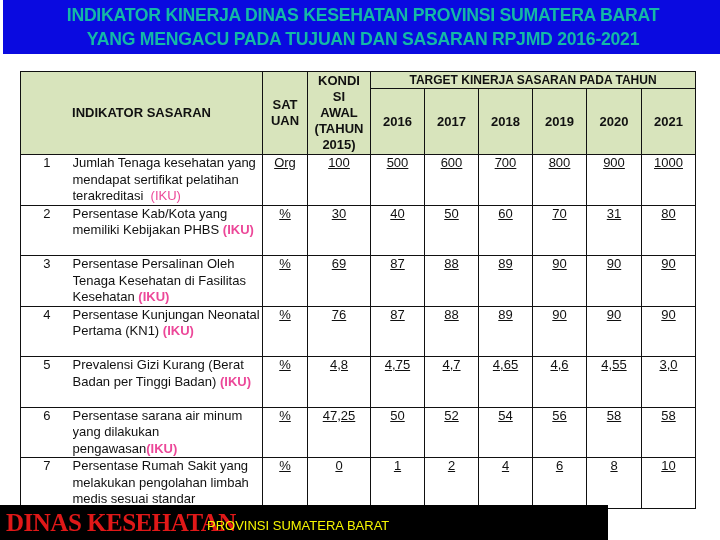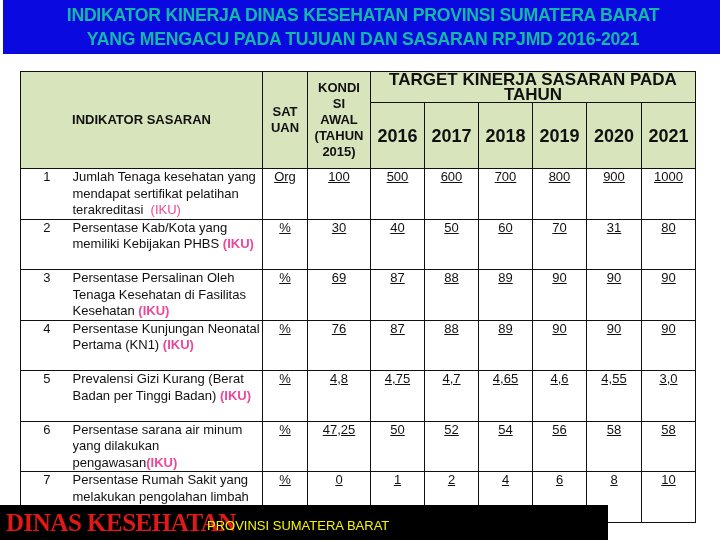--- a/index.html
+++ b/index.html
@@ -3,21 +3,21 @@
 <meta charset="utf-8">
 <style>
   html, body { margin:0; padding:0; }
   body { width:720px; height:540px; position:relative; overflow:hidden; background:#ffffff; font-family:"Liberation Sans", sans-serif; }
   .title-bar { position:absolute; left:3px; top:0; width:720px; height:54px; background:#0a0ae0; color:#14b8a6; text-align:center; }
   .title-line { font-weight:bold; font-size:19px; line-height:24px; letter-spacing:-0.3px; transform:scaleX(0.93); transform-origin:center; white-space:nowrap; }
   .title-line.l1 { padding-top:3px; }
   table.grid { position:absolute; left:20px; top:71px; border-collapse:collapse; table-layout:fixed; font-size:13px; color:#111; }
   table.grid td, table.grid th { border:1.5px solid #111; padding:0; vertical-align:top; }
   th { background:#d8e4bc; font-weight:bold; font-size:13px; text-align:center; vertical-align:middle !important; line-height:16px;margin-top:36px; }
-  th.year { font-size:18px; }
+  th.year { font-size:13px; }
   td.num { text-align:center; border-right:none !important; padding-top:2px; }
   td.ind { border-left:none !important; text-align:left; line-height:16.5px; padding-top:2px; overflow:hidden; }
   td.val { text-align:center; padding-top:2px;text-decoration:underline; }
   .iku { color:#ec4899; }
   .iku.bold { font-weight:bold; }
   tr.body-row { height:50.5px; }
   tr.body-row.last { height:48px; }
   .footer { position:absolute; left:0; top:505px; width:608px; height:35px; background:#000; }
   .footer-brand { position:absolute; left:6px; top:4px; font-family:"Liberation Serif", serif; font-weight:bold; font-size:25px; color:#e01818; letter-spacing:-0.5px; white-space:nowrap; }
   .footer-sub { position:absolute; left:207px; top:13px; font-weight:normal; font-size:13px; color:#f6f600; white-space:nowrap; }
@@ -50,21 +50,21 @@
         <div>SAT</div>
         <div>UAN</div>
       </th>
       <th rowspan="2">
         <div>KONDI</div>
         <div>SI</div>
         <div>AWAL</div>
         <div>(TAHUN</div>
         <div>2015)</div>
       </th>
-      <th colspan="6" style="font-size:17px;line-height:15px">TARGET KINERJA SASARAN PADA TAHUN</th>
+      <th colspan="6" style="font-size:12px;line-height:15px">TARGET KINERJA SASARAN PADA TAHUN</th>
     </tr>
     <tr style="height:66px">
       <th class="year">2016</th>
       <th class="year">2017</th>
       <th class="year">2018</th>
       <th class="year">2019</th>
       <th class="year">2020</th>
       <th class="year">2021</th>
     </tr>
   </thead>

